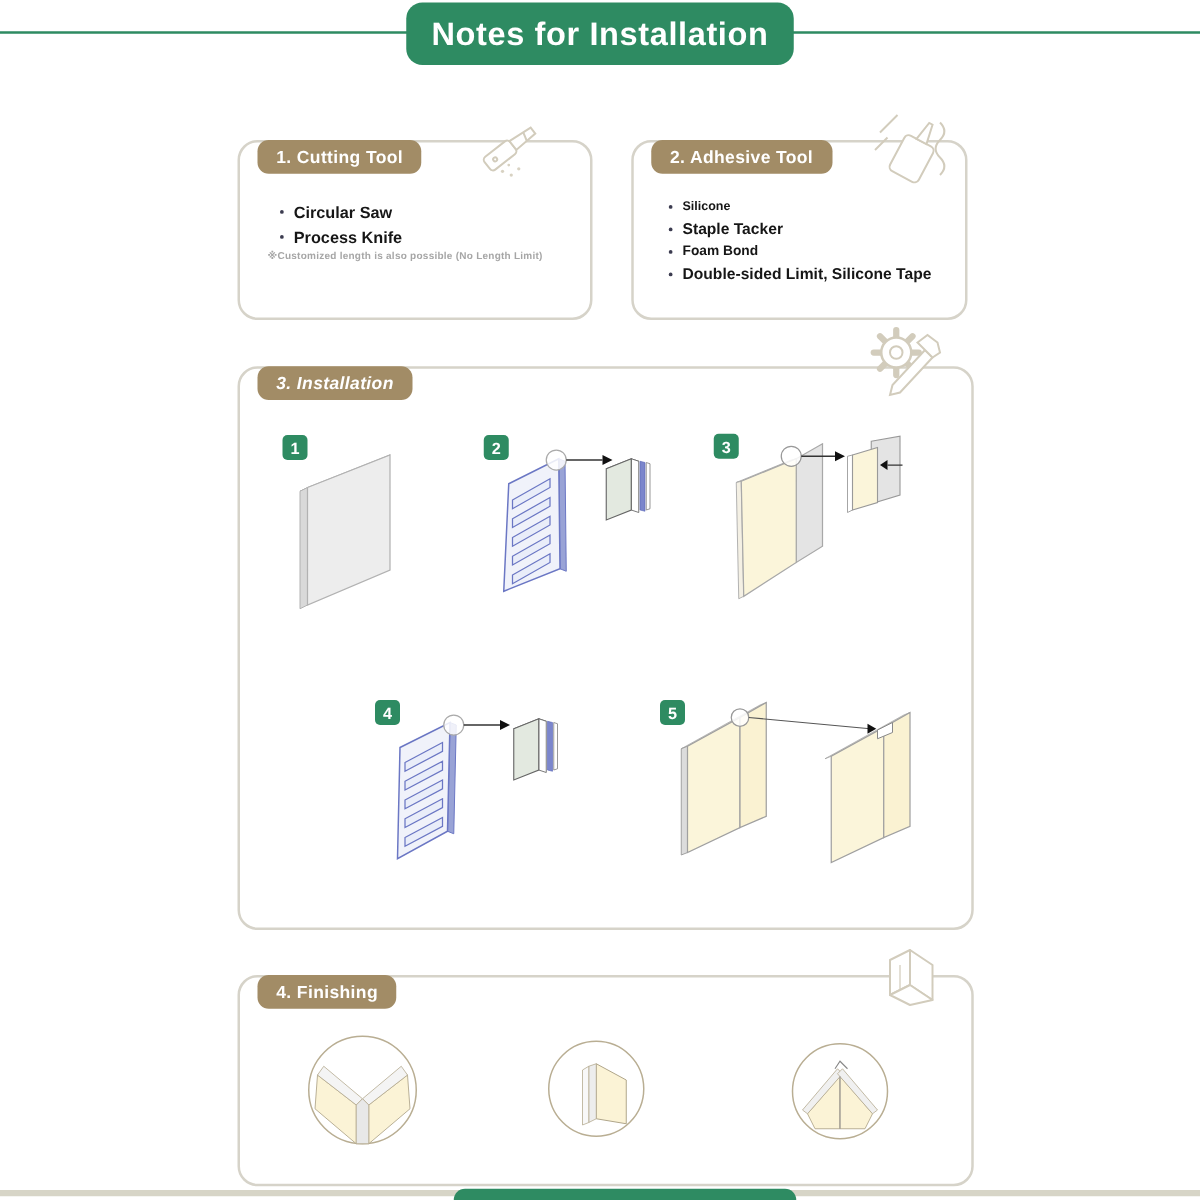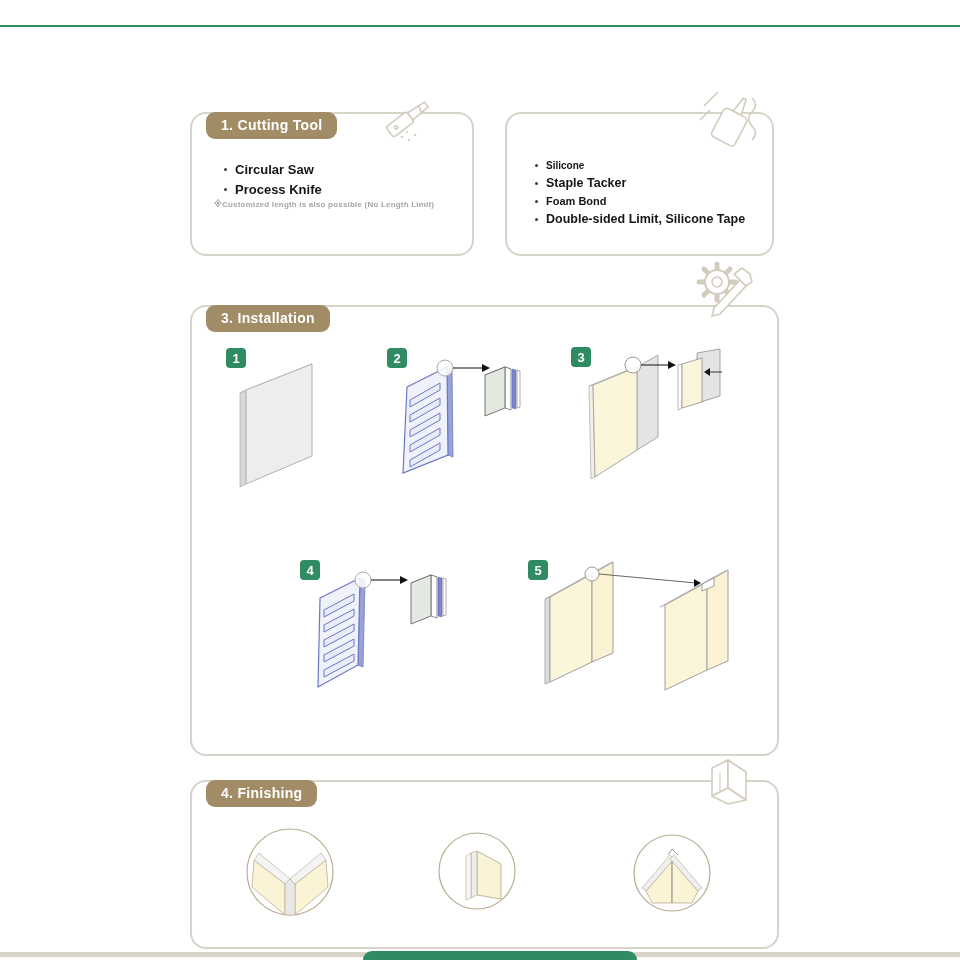--- a/index.html
+++ b/index.html
@@ -43,20 +43,23 @@
               border-radius:10px 10px 0 0;z-index:2;}
 
   svg{position:absolute;z-index:2;}
 </style>
 </head>
 <body>
 
 <div id="page">
 
   <div class="header-line"></div>
+  <div class="header-box">
+    <h1>Notes for Installation</h1>
+  </div>
 
   <div class="panel" style="left:190px;top:112px;width:280px;height:140px;">
     <div class="sec-label">1. Cutting Tool</div>
     <div class="list" style="left:32px;top:48px;">
       <div class="li">
         <span class="dot"></span>
         <span>Circular Saw</span>
       </div>
       <div class="li">
         <span class="dot"></span>
@@ -75,20 +78,21 @@
     </g>
     <g fill="#d8d2c2" stroke="none">
       <circle cx="22" cy="47" r="1.3"></circle>
         <circle cx="29" cy="50" r="1.3"></circle>
       <circle cx="35" cy="45" r="1.3"></circle>
         <circle cx="27" cy="42" r="1.1"></circle>
     </g>
   </svg>
 
   <div class="panel" style="left:505px;top:112px;width:265px;height:140px;">
+    <div class="sec-label">2. Adhesive Tool</div>
     <div class="list" style="left:28px;top:46px;">
       <div class="li" style="font-size:10px">
         <span class="dot"></span>
         <span>Silicone</span>
       </div>
       <div class="li" style="font-size:12.5px">
         <span class="dot"></span>
         <span>Staple Tacker</span>
       </div>
       <div class="li" style="font-size:11px">
@@ -107,21 +111,21 @@
       <g transform="rotate(28 36 40)">
         <rect x="22" y="28" width="26" height="32" rx="4"></rect>
         <polygon points="31,28 34,12 37,12 40,28"></polygon>
       </g>
       <path d="M56,14 q7,7 0,14 q-7,7 0,14 q7,7 0,14" fill="none"></path>
       <line x1="8" y1="22" x2="22" y2="8"></line>
       <line x1="4" y1="36" x2="14" y2="26"></line>
     </g>
   </svg>
 
-  <div class="panel" style="left:190px;top:305px;width:585px;height:447px;">
+  <div class="panel" style="left:190px;top:293px;width:585px;height:447px;font-style:italic;">
     <div class="sec-label">3. Installation</div>
   </div>
 
   <svg style="left:690px;top:258px;" width="66" height="68" viewBox="0 0 66 68">
     <g stroke="#d2ccbc" fill="#ffffff">
       <g stroke-width="5" stroke-linecap="round">
         <line x1="27" y1="6" x2="27" y2="12"></line>
           <line x1="27" y1="36" x2="27" y2="42"></line>
         <line x1="9" y1="24" x2="15" y2="24"></line>
           <line x1="39" y1="24" x2="45" y2="24"></line>

